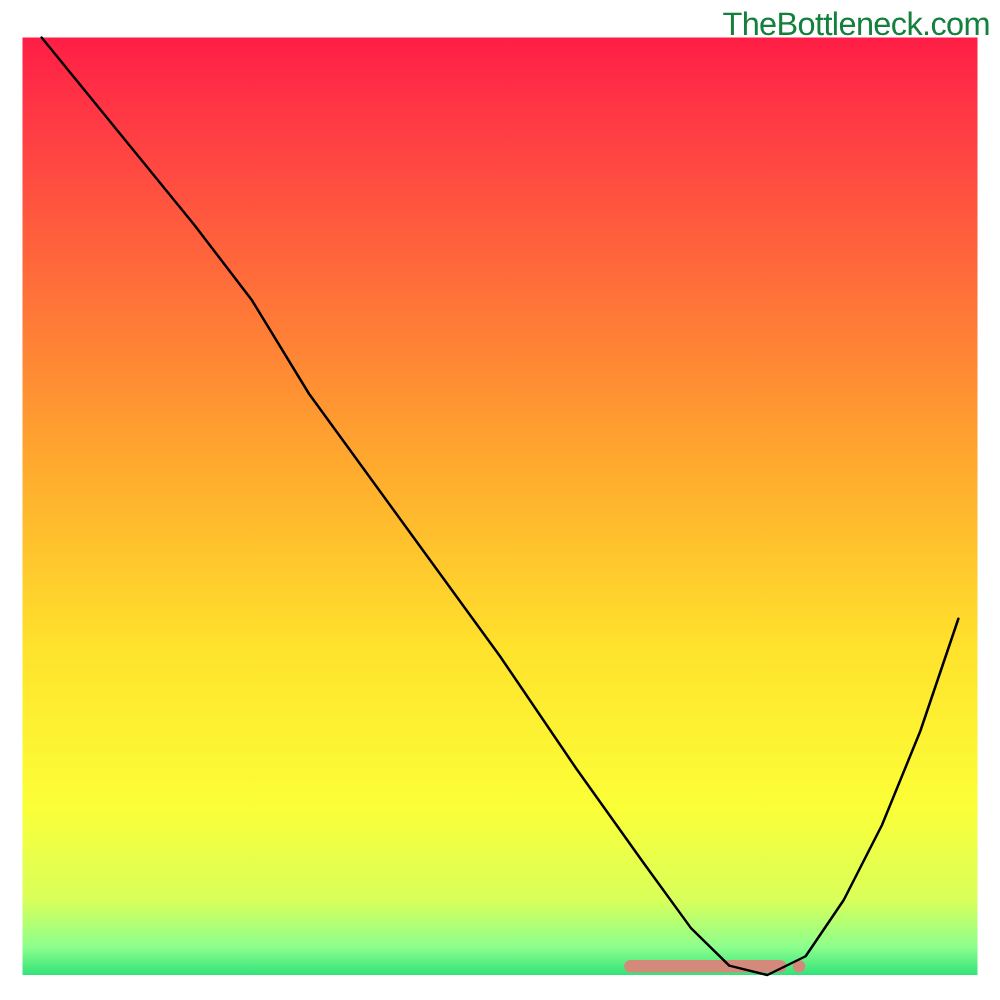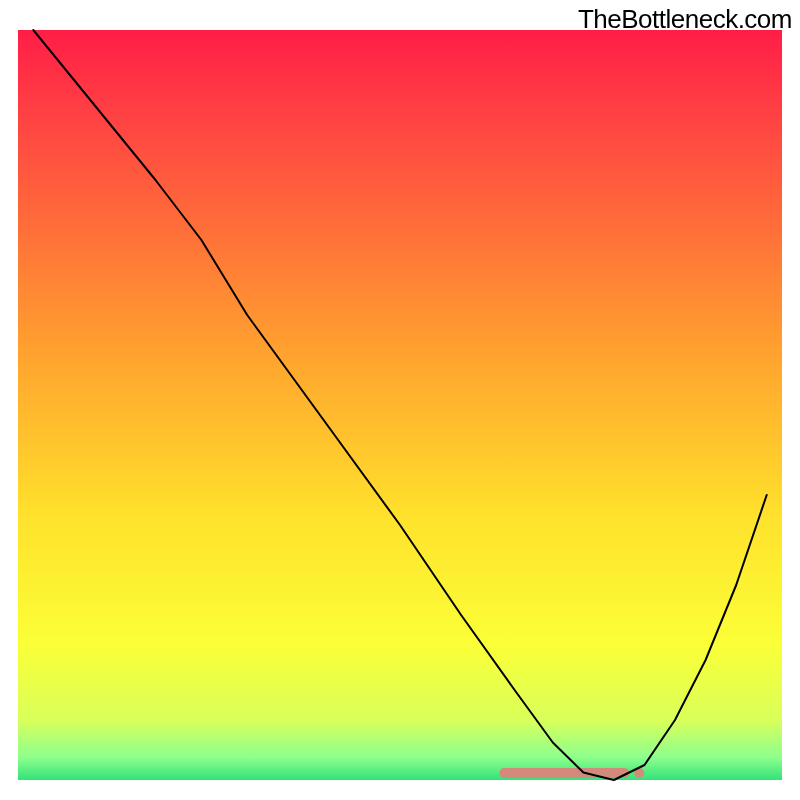--- a/index.html
+++ b/index.html
@@ -14,21 +14,21 @@
     position: relative;
     width: 800px;
     height: 800px;
   }
   .watermark {
     position: absolute;
     top: 4px;
     right: 8px;
     font-family: Arial, Helvetica, sans-serif;
     font-size: 26px;
-    color: #000000;
+    color: #15803d;
     letter-spacing: -0.5px;
   }
   svg.plot {
     position: absolute;
     inset: 0;
     width: 800px;
     height: 800px;
   }
 </style>
 </head>

